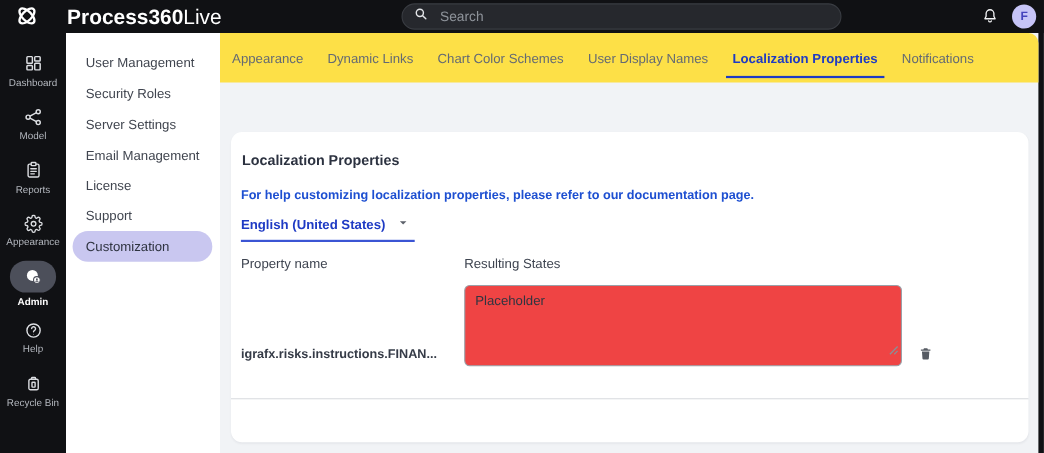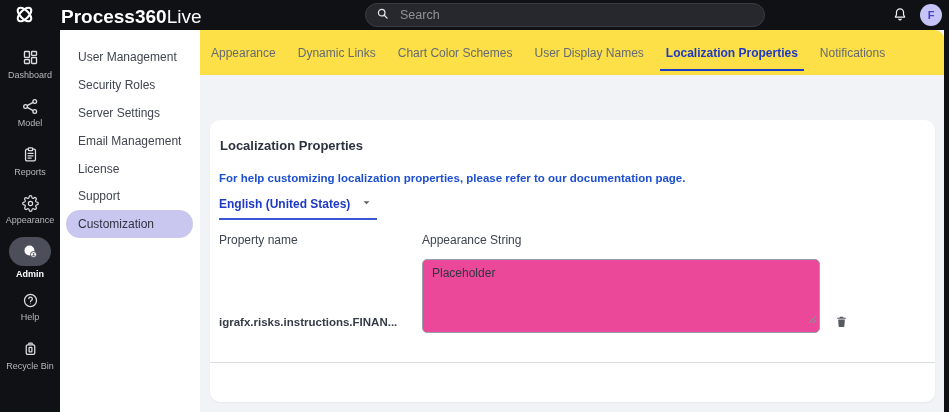--- a/index.html
+++ b/index.html
@@ -90,21 +90,21 @@
   .col-headers{position:absolute;left:9px;top:113px;display:flex;font-size:12px;color:#3e4450;}
   .col-prop{width:203px;}
   .prop-row{position:absolute;left:9px;top:139px;display:flex;align-items:flex-end;}
   .prop-name{
     width:203px;font-size:11.5px;font-weight:700;color:#353b47;
     padding-bottom:5px;white-space:nowrap;overflow:hidden;
   }
   .ta-wrap{position:relative;width:398px;height:74px;}
   .ta-wrap textarea{
     width:398px;height:74px;resize:none;border:1px solid #9aa0a8;border-radius:5px;
-    padding:6px 9px;font-size:12px;color:#2f3540;font-family:inherit;outline:none;background:#ec4899;
+    padding:6px 9px;font-size:12px;color:#2f3540;font-family:inherit;outline:none;background:#ef4444;
   }
   .resize-handle{position:absolute;right:3px;bottom:5px;pointer-events:none;}
   .trash-btn{margin:0 0 3px 14px;width:14px;height:16px;color:#565b63;background:none;border:none;padding:0;cursor:pointer;}
   .trash-btn svg{width:13px;height:15px;}
   .divider{position:absolute;left:0;right:0;top:242px;height:1px;background:#dadce0;}
   .add-btn{
     position:absolute;right:22px;top:253px;font-size:12px;font-weight:700;letter-spacing:.4px;
     color:var(--accent-blue);background:none;border:none;cursor:pointer;font-family:inherit;white-space:nowrap;
   }
 </style>
@@ -242,21 +242,21 @@
       <span class="lang-value">English (United States)</span>
       <span>
         <svg viewBox="0 0 24 24" fill="currentColor">
             <path d="M6.5 9.5 12 15l5.5-5.5z"></path>
           </svg>
       </span>
     </button>
 
     <div class="col-headers">
       <span class="col-prop">Property name</span>
-      <span>Appearance String</span>
+      <span>Resulting States</span>
     </div>
 
     <div class="prop-row">
       <span class="prop-name">igrafx.risks.instructions.FINAN...</span>
       <span class="ta-wrap">
         <textarea style="">Placeholder</textarea>
         <span class="resize-handle">
           <svg width="10" height="10" viewBox="0 0 10 10">
               <path d="M9 2 2 9M9 6 6 9" stroke="#8a8f96" stroke-width="1.2"></path>
             </svg>

